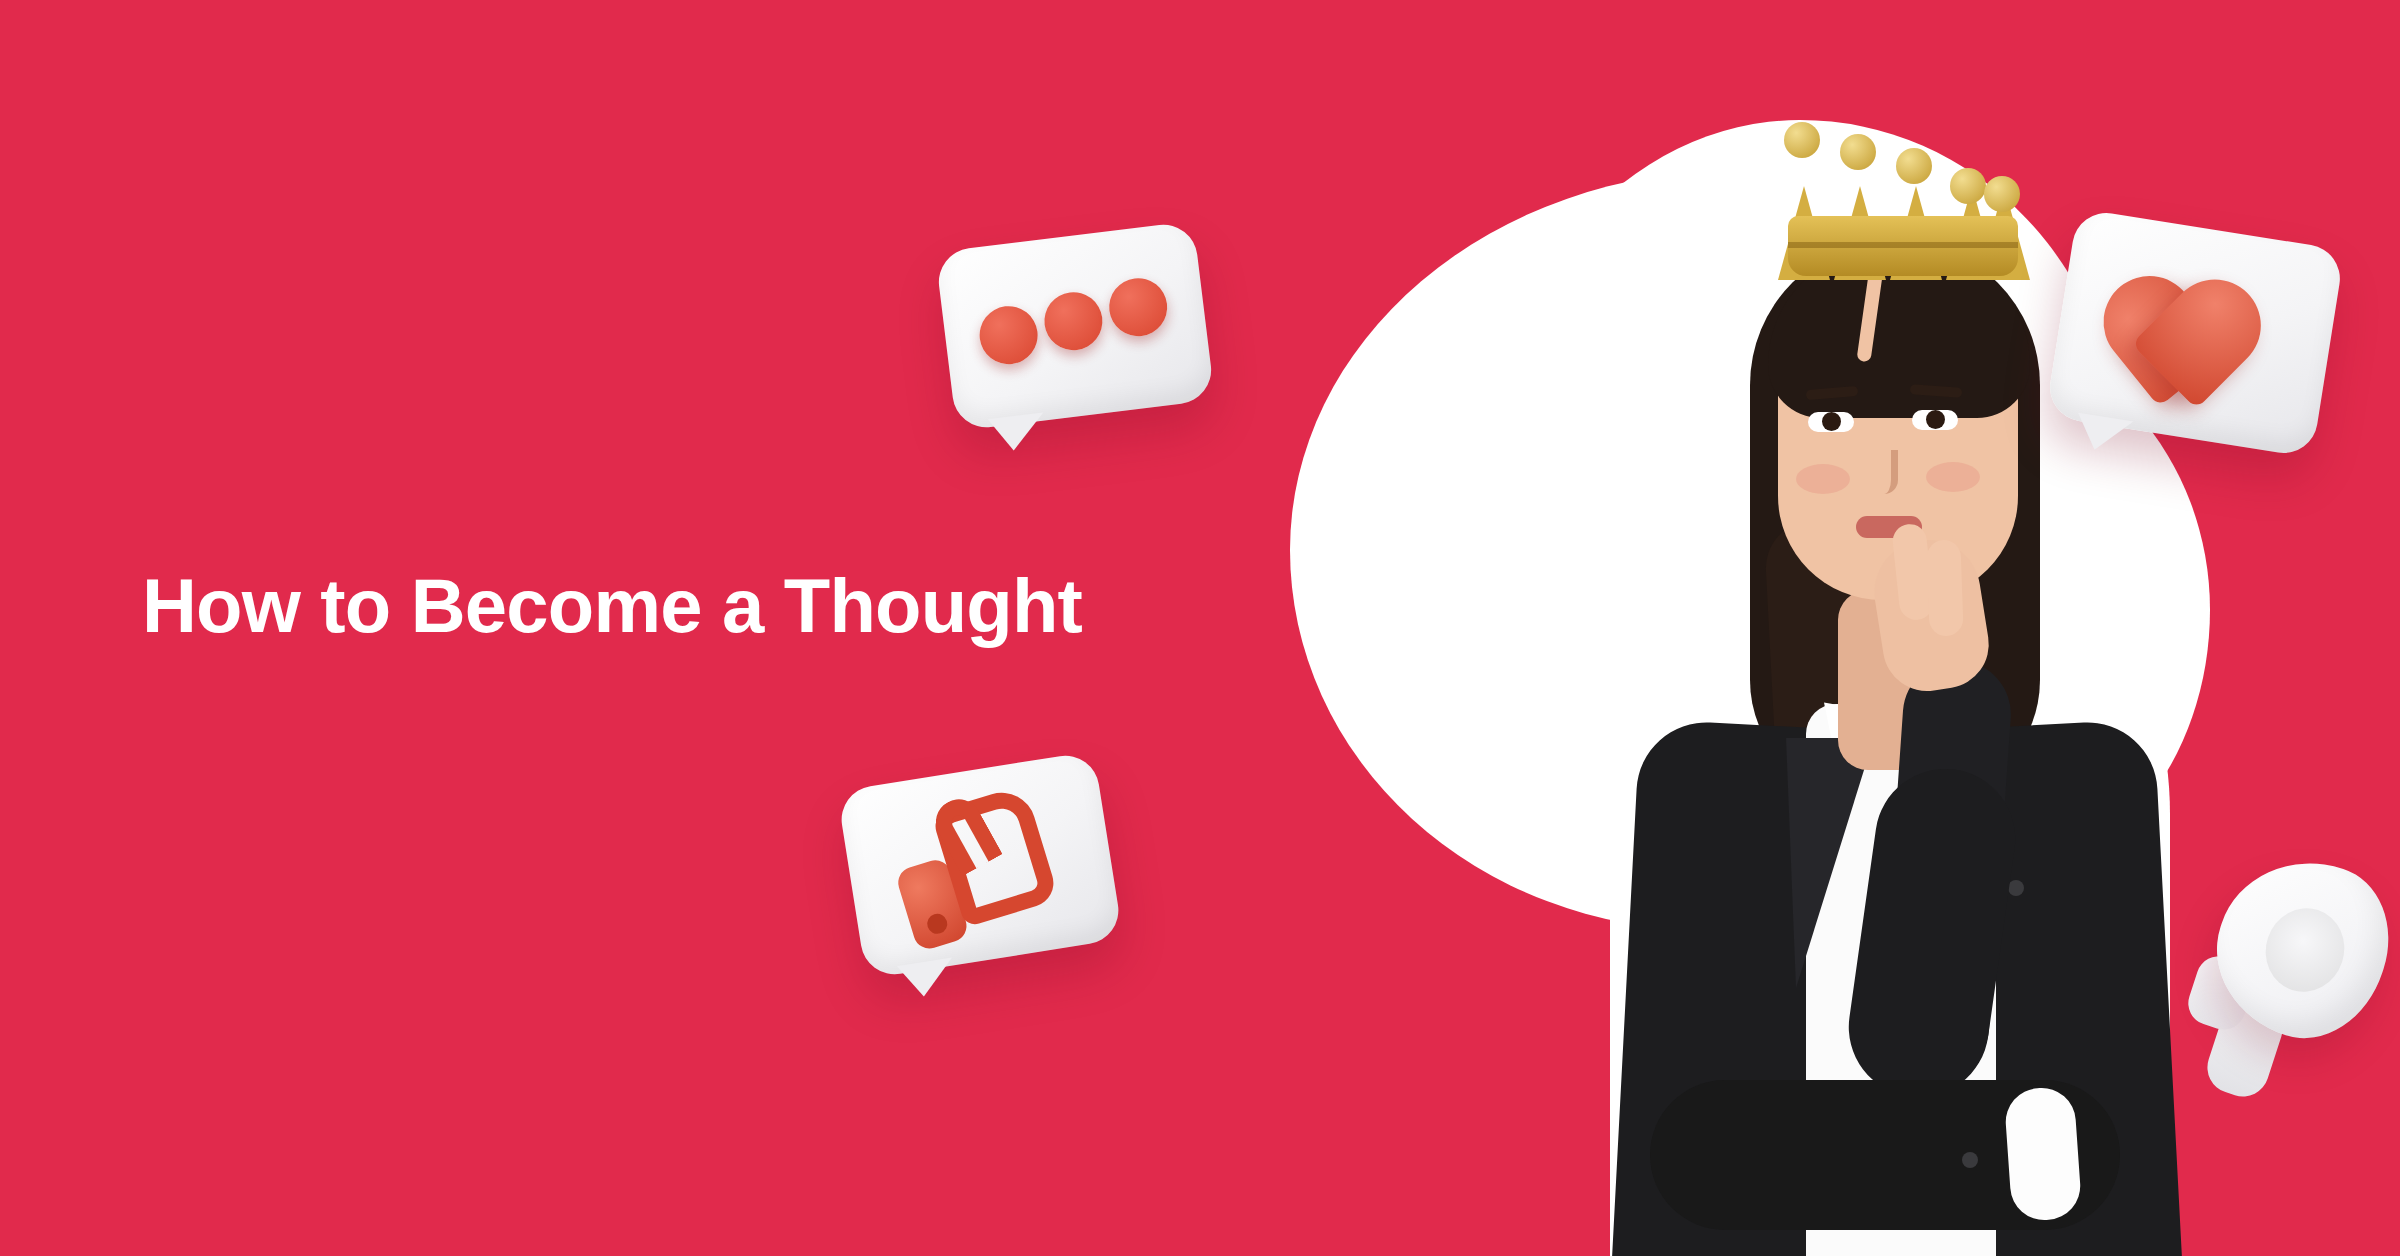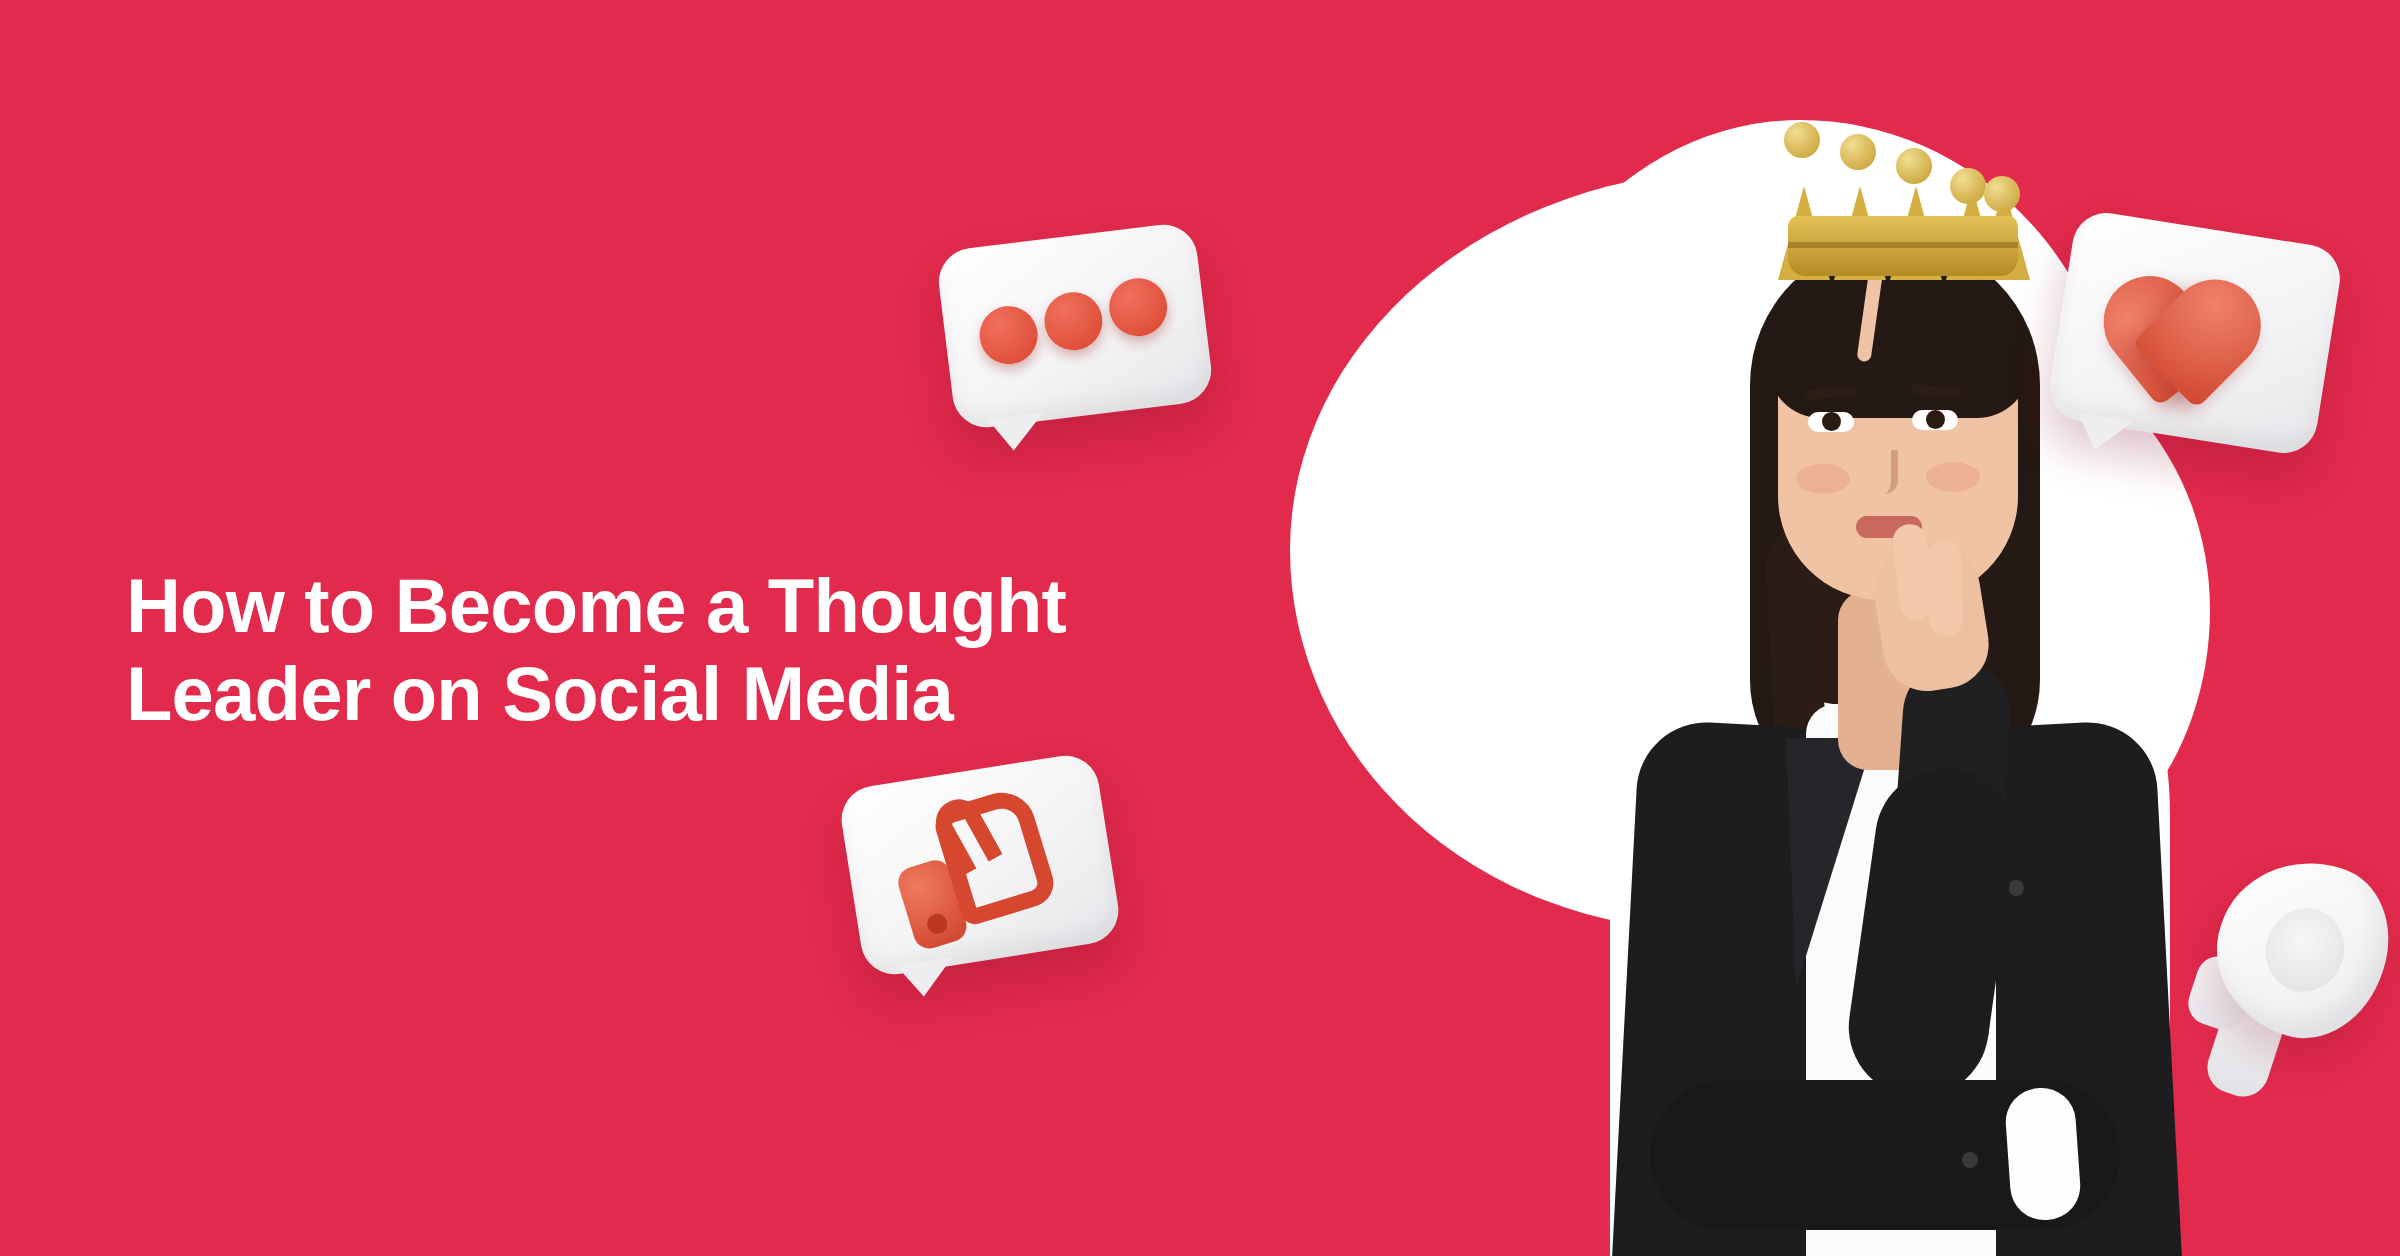--- a/index.html
+++ b/index.html
@@ -40,21 +40,21 @@
   }
   .bulb-base.b1 { top:120px; }
   .bulb-base.b2 { top:140px; left:34px; width:44px; }
   #brand-name {
     color:#ffffff; font-size:62px; font-weight:bold;
     letter-spacing:-0.5px; line-height:1; white-space:nowrap;
   }
 
   
   #headline {
-    position:absolute; left:126px; top:562px;
+    position:absolute; left:142px; top:562px;
     width:1120px; z-index:40;
     color:#ffffff; font-size:76px; font-weight:bold;
     line-height:1.16; letter-spacing:-0.8px;
   }
   #headline .hl-line { display:block; }
 
   
   #artwork {
     position:absolute; left:1180px; top:0;
     width:1220px; height:1256px; z-index:10;
@@ -306,21 +306,20 @@
   }
 </style>
 </head>
 <body style="background: rgb(225, 42, 76);">
 
 <div id="banner" style="background: rgb(225, 42, 76);">
 
 
   <h1 id="headline">
     <span class="hl-line">How to Become a Thought</span>
-    <span class="hl-line">Leader on Social Media</span>
   </h1>
 
   <div id="artwork">
 
     <div class="blob blob-a"></div>
     <div class="blob blob-b"></div>
     <div class="blob blob-c"></div>
     <div class="blob blob-d"></div>
 
     <div class="person">

